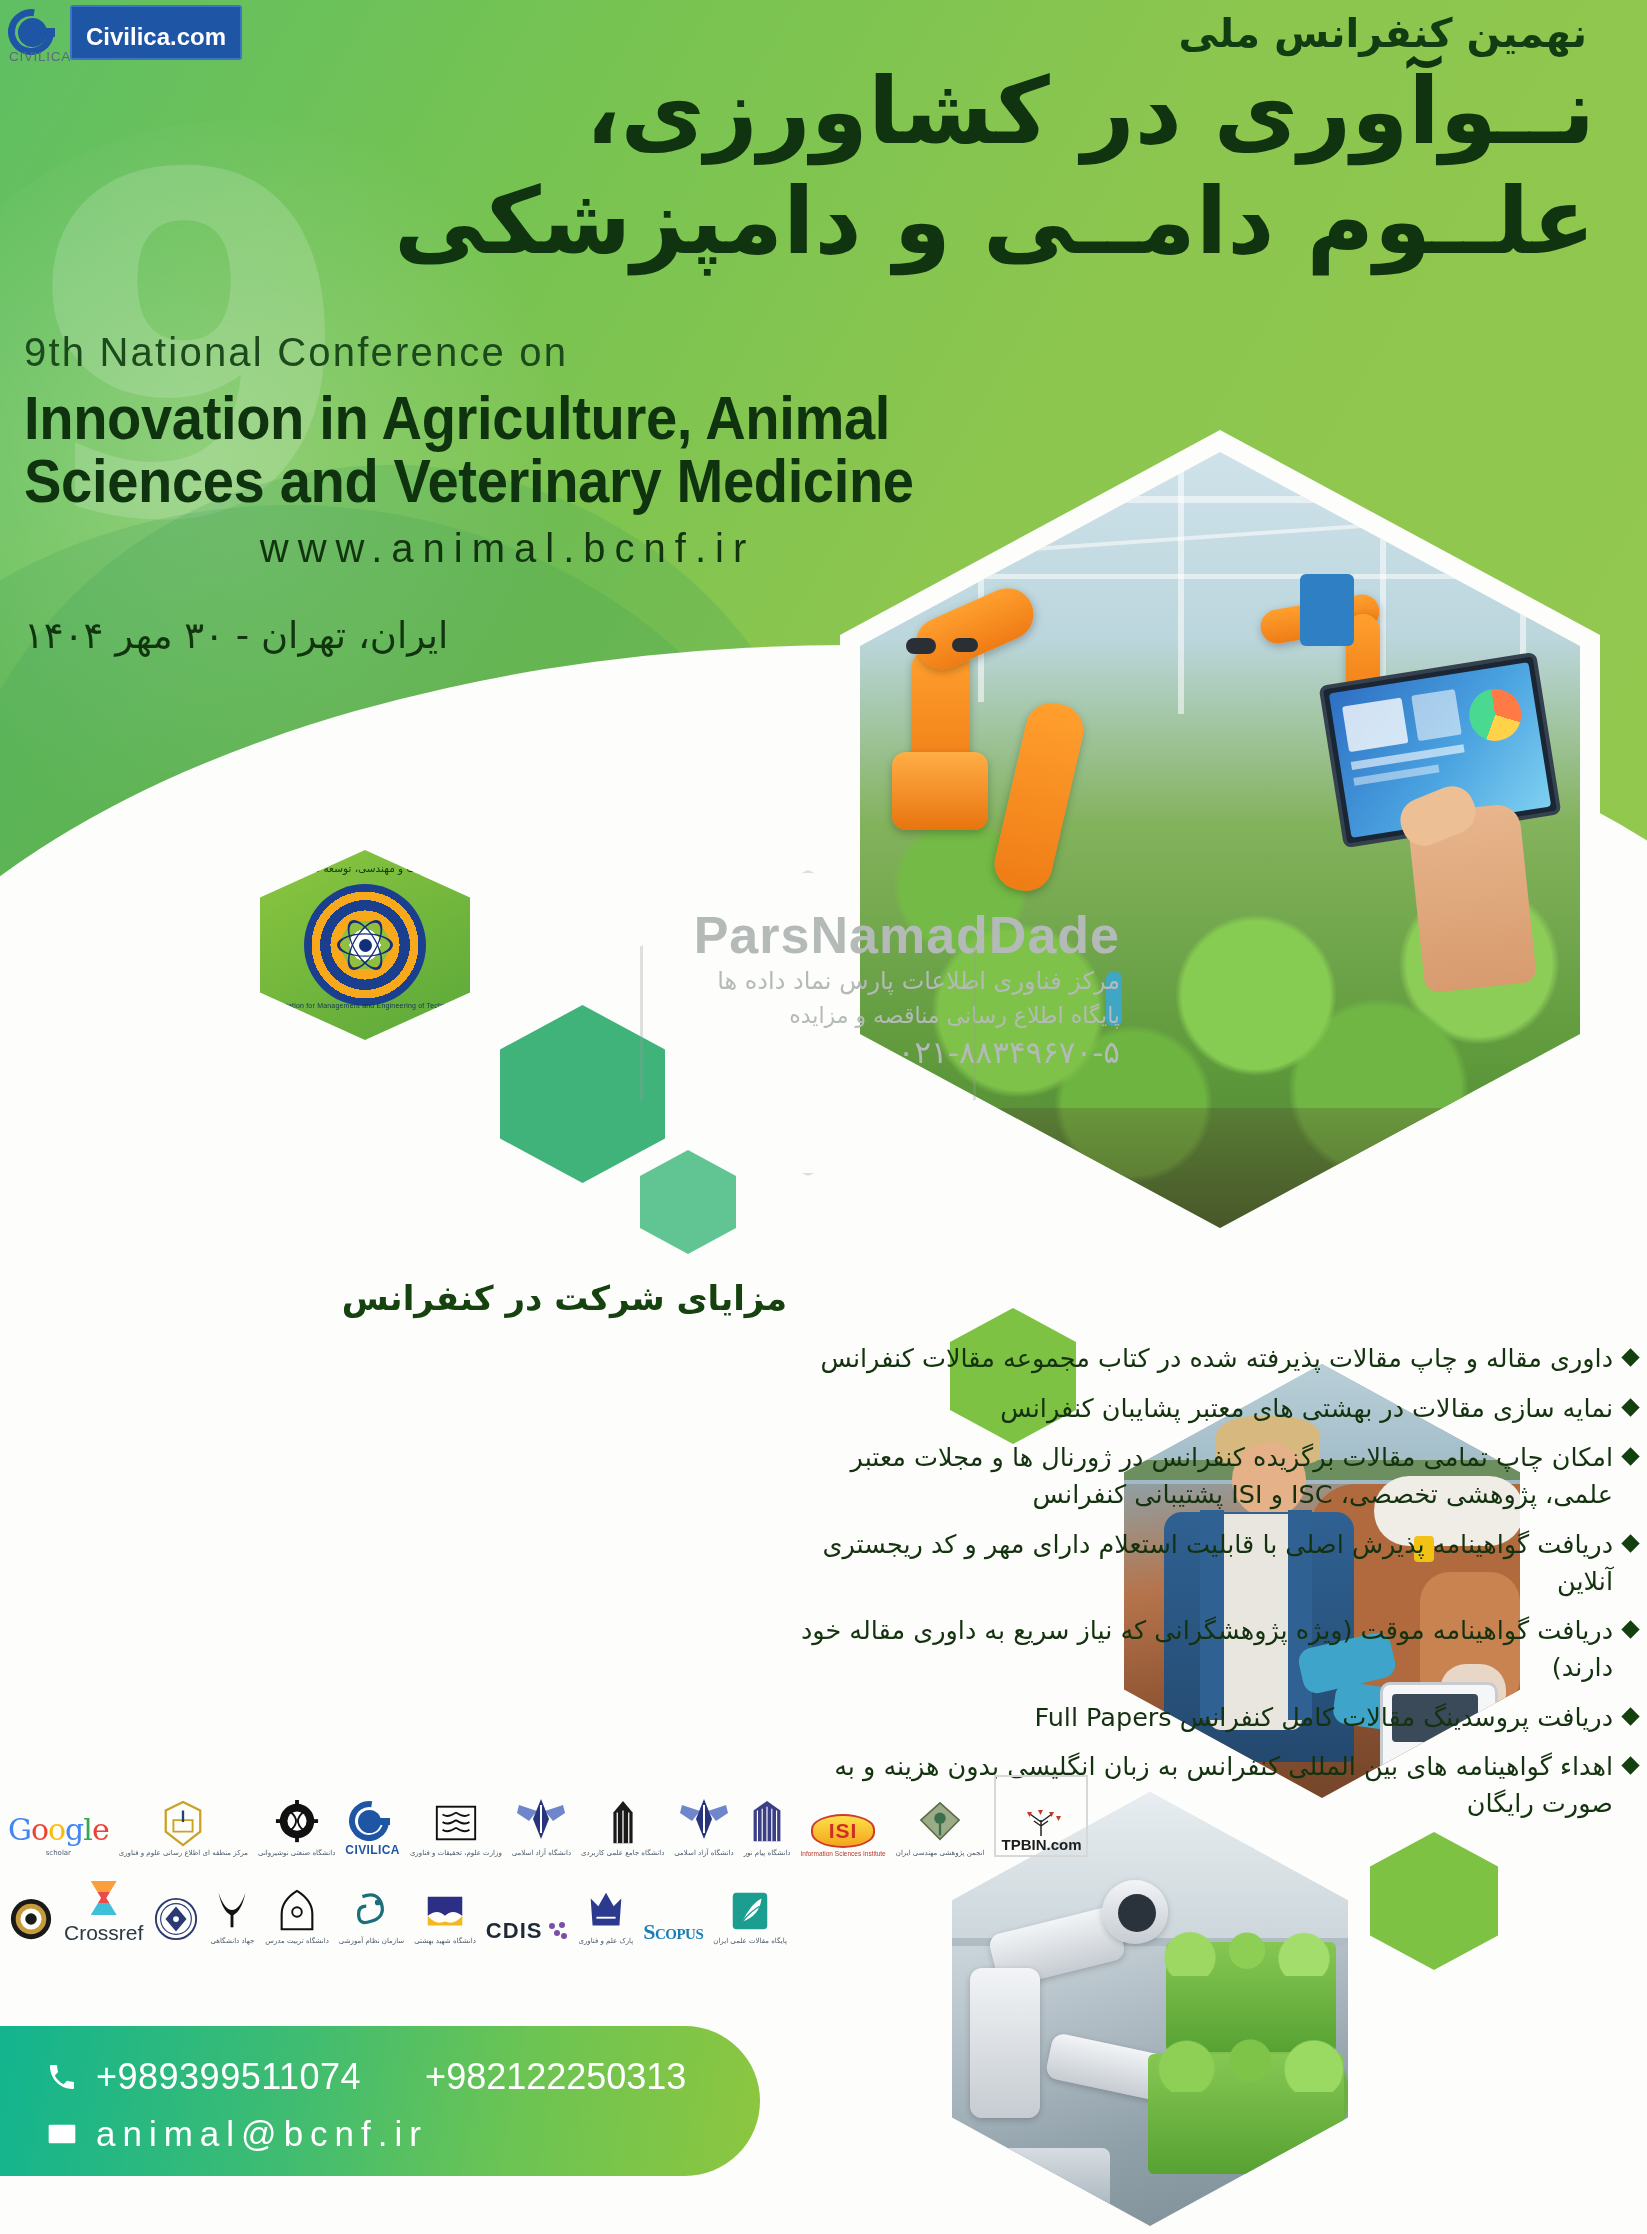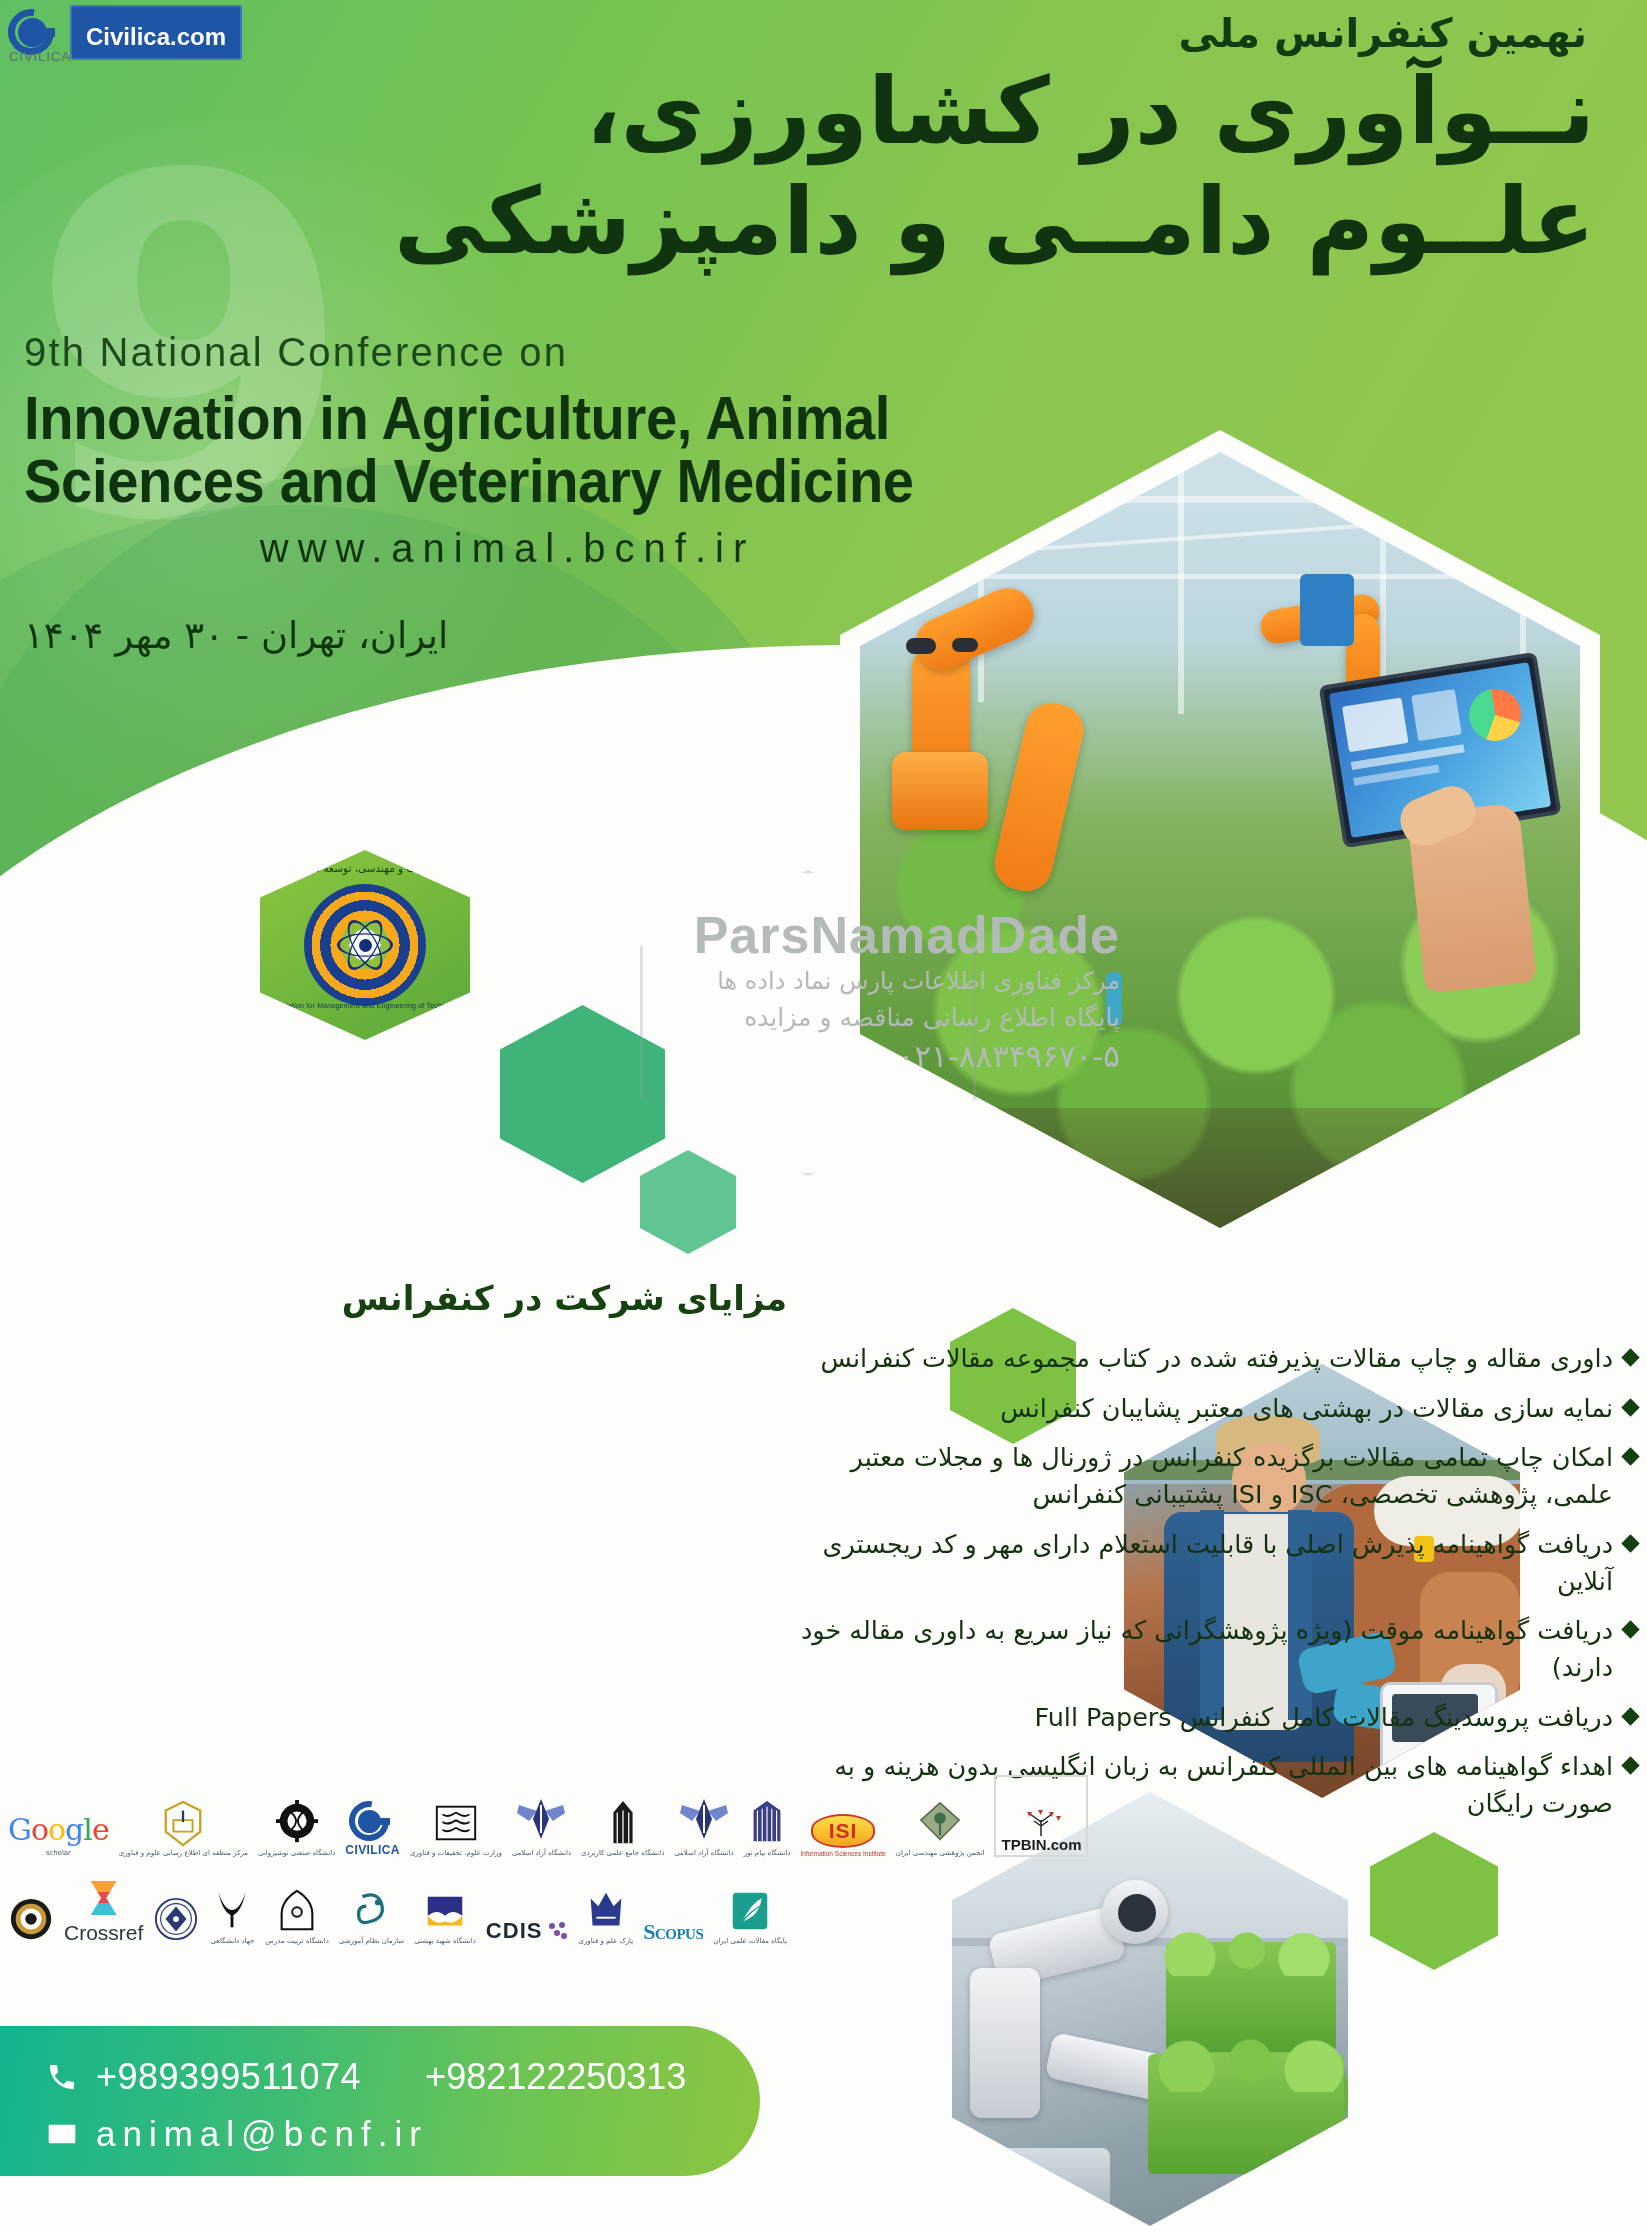--- a/index.html
+++ b/index.html
@@ -115,21 +115,21 @@
 
   
   .wm{position:absolute;left:600px;top:905px;width:520px;text-align:right;direction:rtl;z-index:8;
     pointer-events:none;color:#b9bfbc;}
   .wm-hex{position:absolute;left:40px;top:-35px;width:330px;height:300px;
     border:3px solid rgba(150,160,155,.30);
     clip-path:polygon(50% 0%,100% 25%,100% 75%,50% 100%,0% 75%,0% 25%);}
   .wm-brand{font-size:52px;font-weight:bold;color:#b4bab7;font-family:"Liberation Sans",sans-serif;
     direction:ltr;letter-spacing:1px;}
   .wm-fa1{font-size:24px;margin-top:2px;color:#b4bab7;font-family:"DejaVu Sans",sans-serif;}
-  .wm-fa2{font-size:25px;margin-top:8px;color:#b4bab7;font-family:"DejaVu Sans",sans-serif;}
+  .wm-fa2{font-size:22px;margin-top:8px;color:#b4bab7;font-family:"DejaVu Sans",sans-serif;}
   .wm-tel{font-size:31px;margin-top:6px;color:#b4bab7;font-family:"DejaVu Sans",sans-serif;direction:ltr;}
 
   
   .ben-title{position:absolute;right:860px;top:1278px;font-size:34px;font-weight:bold;color:#15420f;
     direction:rtl;font-family:"DejaVu Sans",sans-serif;z-index:12;}
   .ben-list{position:absolute;right:10px;top:1340px;width:840px;direction:rtl;z-index:12;}
   .ben-li{display:flex;align-items:flex-start;gap:11px;margin-bottom:13px;}
   .ben-dot{flex:0 0 auto;width:13px;height:13px;background:#14400f;margin-top:11px;
     transform:rotate(45deg);}
   .ben-tx{font-size:25.5px;line-height:1.44;color:#14320f;font-family:"DejaVu Sans",sans-serif;text-align:right;}

